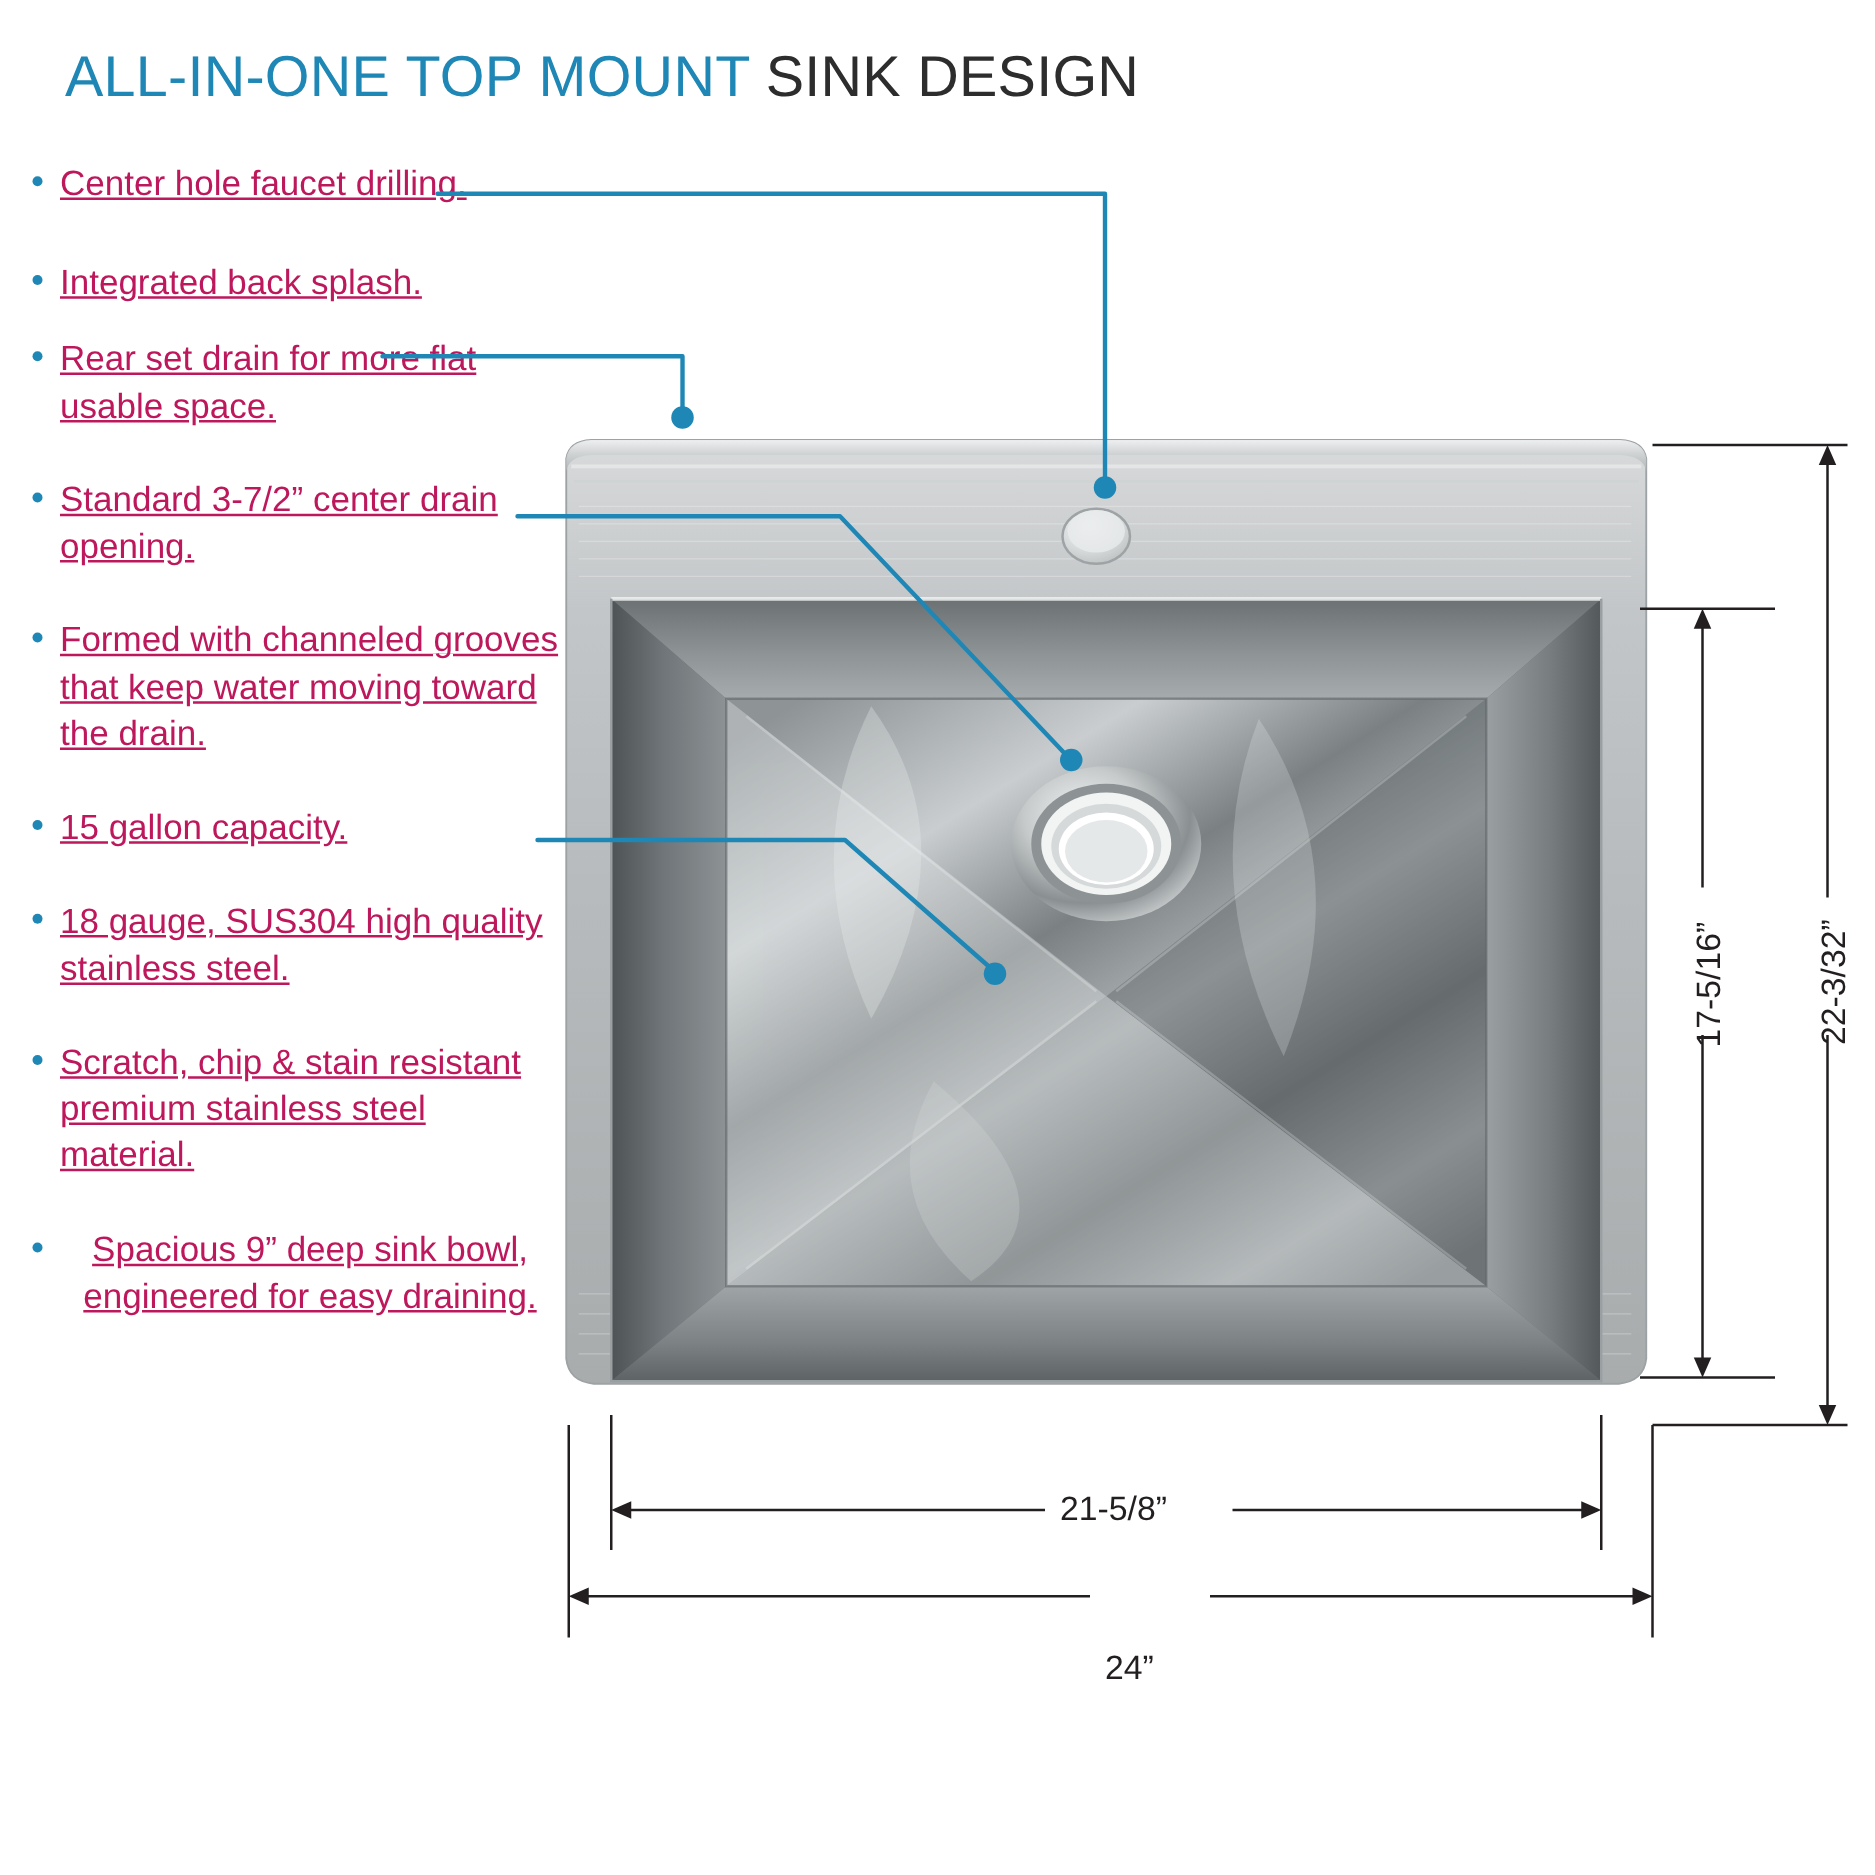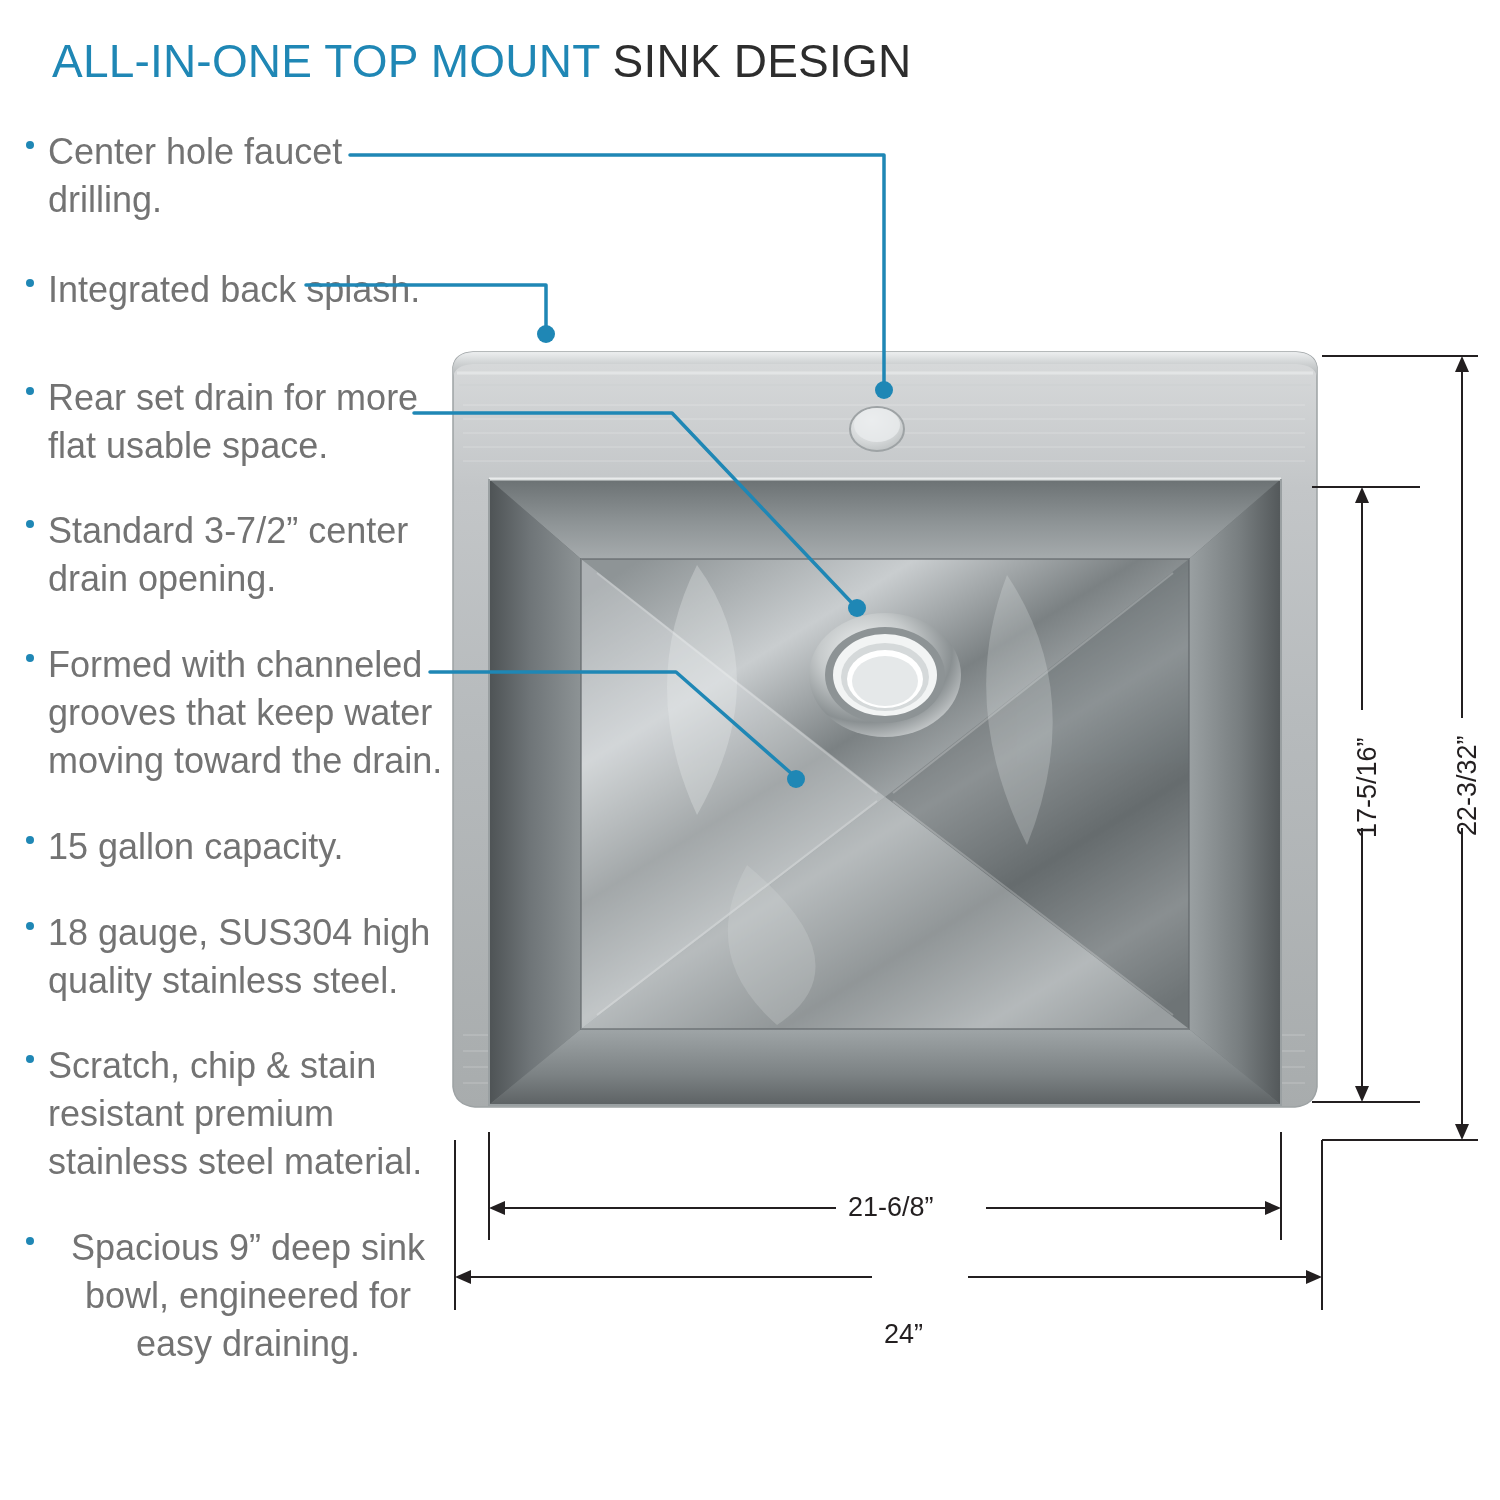--- a/index.html
+++ b/index.html
@@ -38,23 +38,24 @@
   .bullets {
     position: absolute;
     left: 18px;
     top: 128px;
     width: 430px;
   }
   .bullet {
     position: relative;
     padding-left: 30px;
     margin-bottom: 22px;
-    font-size: 36px;
+    font-size: 28px;
     line-height: 1.33;
-    color: #737373;
+    color: #be185d;
+    text-decoration: underline;
   }
   .bullet .dot {
     position: absolute;
     left: 8px;
     top: 13px;
     width: 8px;
     height: 8px;
     border-radius: 50%;
     background: #1f87b5;
   }
@@ -101,21 +102,21 @@
 
   <div class="bullets">
     <div class="bullet" style="top:0px;">
       <span class="dot"></span>
       <span>Center hole faucet drilling.</span>
     </div>
     <div class="bullet" style="margin-top:42px;">
       <span class="dot"></span>
       <span>Integrated back splash.</span>
     </div>
-    <div class="bullet" style="margin-top:60px;">
+    <div class="bullet" style="margin-top:24px;">
       <span class="dot"></span>
       <span>Rear set drain for more flat usable space.</span>
     </div>
     <div class="bullet" style="margin-top:38px;">
       <span class="dot"></span>
       <span>Standard 3-7/2” center drain opening.</span>
     </div>
     <div class="bullet" style="margin-top:38px;">
       <span class="dot"></span>
       <span>Formed with channeled grooves that keep water moving toward the drain.</span>
@@ -316,21 +317,21 @@
       <path d="M455,1277 L471,1270 L471,1284 Z"></path>
       <path d="M1322,1277 L1306,1270 L1306,1284 Z"></path>
     </g>
 
     <rect x="836" y="1188" width="150" height="40" fill="#ffffff"></rect>
     <rect x="872" y="1257" width="96" height="40" fill="#ffffff"></rect>
     <rect x="1338" y="710" width="52" height="118" fill="#ffffff"></rect>
     <rect x="1438" y="718" width="52" height="110" fill="#ffffff"></rect>
   </svg>
 
-  <div class="dim-label" style="left:848px; top:1192px;">21-6/8”</div>
+  <div class="dim-label" style="left:848px; top:1192px;">21-5/8”</div>
 
   <div class="dim-label" style="left:884px; top:1319px;">24”</div>
 
   <div class="dim-label dim-vert" style="left:1352px; top:838px;">17-5/16”</div>
 
   <div class="dim-label dim-vert" style="left:1452px; top:836px;">22-3/32”</div>
 
 </div>
 
 </body></html>

